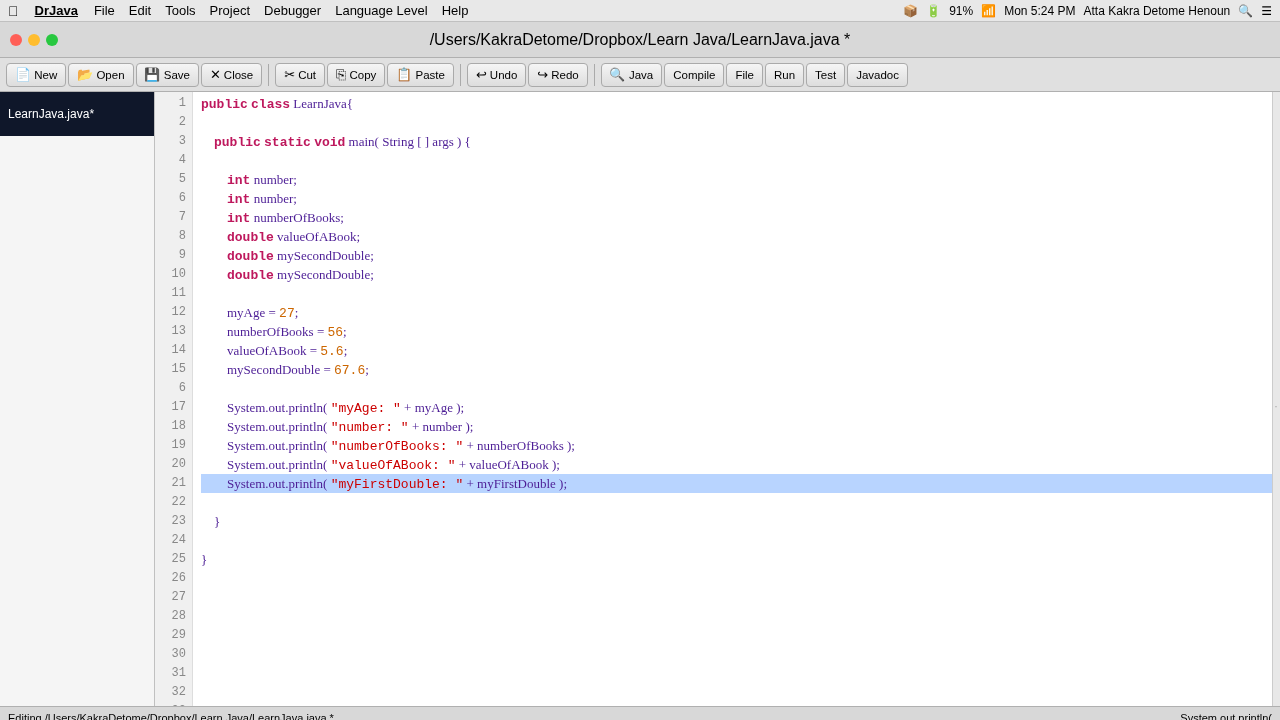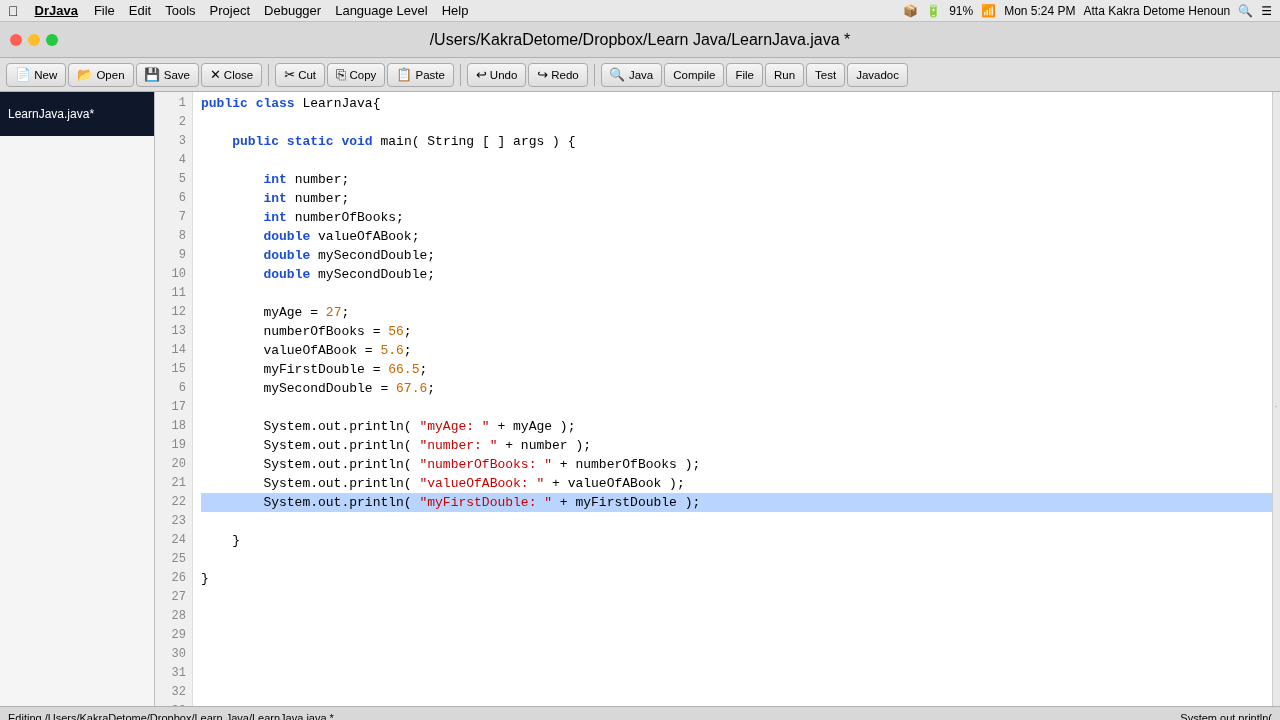--- a/index.html
+++ b/index.html
@@ -156,24 +156,24 @@
     }
     #code-area .code-line {
       height: 19px;
       line-height: 19px;
       white-space: pre;
     }
     .code-line.selected {
       background: #b8d4ff;
     }
     
-    .kw { color: #1d4ed8; font-weight: bold; }
+    .kw { color: #be185d; font-weight: bold; }
     .str { color: #cc0000; }
     .num { color: #cc6600; }
-    .plain { color: #000000; }
+    .plain { color: #4c1d95; font-family: Liberation Serif, serif; }
 
     
     #resize-handle {
       width: 8px;
       background: #e8e8e8;
       border-left: 1px solid #ccc;
       cursor: col-resize;
       position: relative;
     }
     #resize-handle::after {
@@ -348,21 +348,20 @@
           <div class="code-line"><span class="plain">        </span><span class="kw">int</span><span class="plain"> number;</span></div>
           <div class="code-line"><span class="plain">        </span><span class="kw">int</span><span class="plain"> number;</span></div>
           <div class="code-line"><span class="plain">        </span><span class="kw">int</span><span class="plain"> numberOfBooks;</span></div>
           <div class="code-line"><span class="plain">        </span><span class="kw">double</span><span class="plain"> valueOfABook;</span></div>
           <div class="code-line"><span class="plain">        </span><span class="kw">double</span><span class="plain"> mySecondDouble;</span></div>
           <div class="code-line"><span class="plain">        </span><span class="kw">double</span><span class="plain"> mySecondDouble;</span></div>
           <div class="code-line">&nbsp;</div>
           <div class="code-line"><span class="plain">        myAge = </span><span class="num">27</span><span class="plain">;</span></div>
           <div class="code-line"><span class="plain">        numberOfBooks = </span><span class="num">56</span><span class="plain">;</span></div>
           <div class="code-line"><span class="plain">        valueOfABook = </span><span class="num">5.6</span><span class="plain">;</span></div>
-          <div class="code-line"><span class="plain">        myFirstDouble = </span><span class="num">66.5</span><span class="plain">;</span></div>
           <div class="code-line"><span class="plain">        mySecondDouble = </span><span class="num">67.6</span><span class="plain">;</span></div>
           <div class="code-line">&nbsp;</div>
           <div class="code-line"><span class="plain">        System.out.println( </span><span class="str">"myAge: "</span><span class="plain"> + myAge );</span></div>
           <div class="code-line"><span class="plain">        System.out.println( </span><span class="str">"number: "</span><span class="plain"> + number );</span></div>
           <div class="code-line"><span class="plain">        System.out.println( </span><span class="str">"numberOfBooks: "</span><span class="plain"> + numberOfBooks );</span></div>
           <div class="code-line"><span class="plain">        System.out.println( </span><span class="str">"valueOfABook: "</span><span class="plain"> + valueOfABook );</span></div>
           <div class="code-line selected"><span class="plain">        System.out.println( </span><span class="str">"myFirstDouble: "</span><span class="plain"> + myFirstDouble );</span></div>
           <div class="code-line">&nbsp;</div>
           <div class="code-line"><span class="plain">    }</span></div>
           <div class="code-line">&nbsp;</div>

